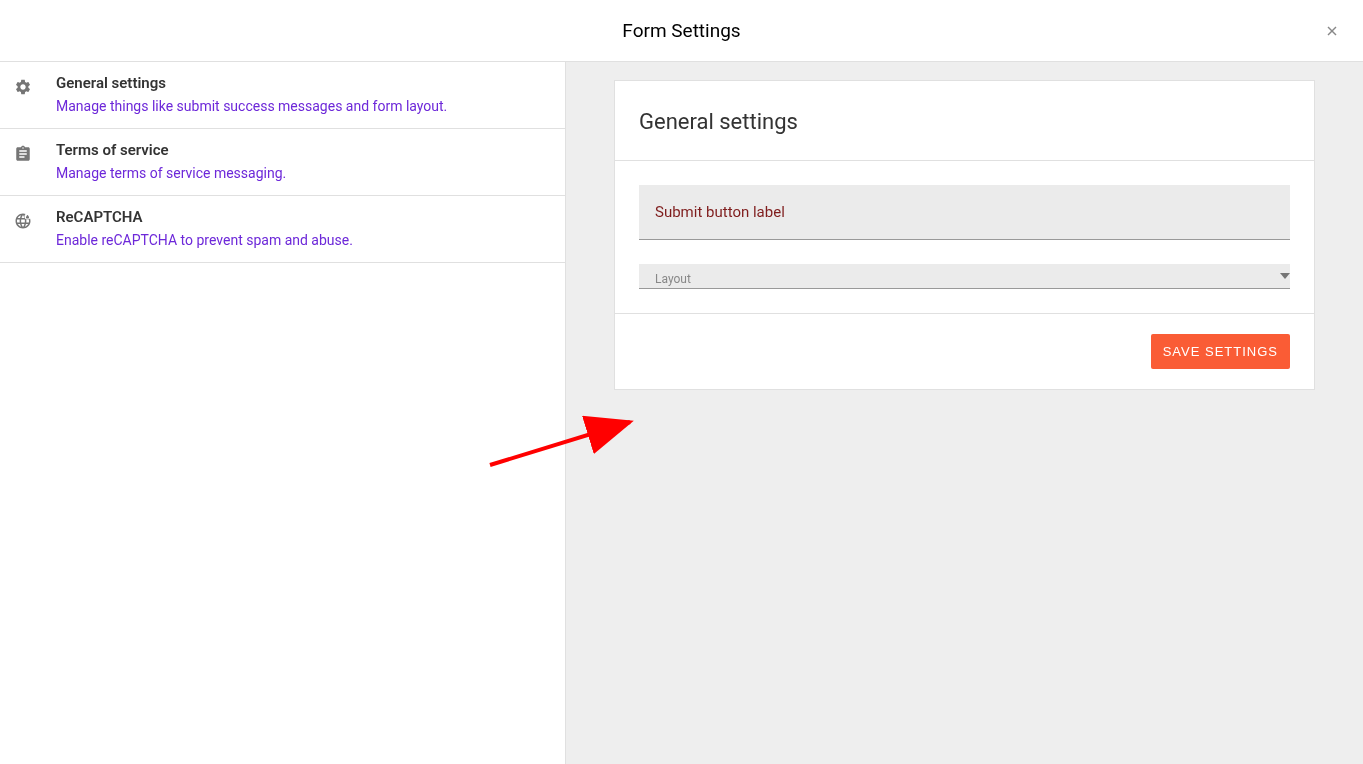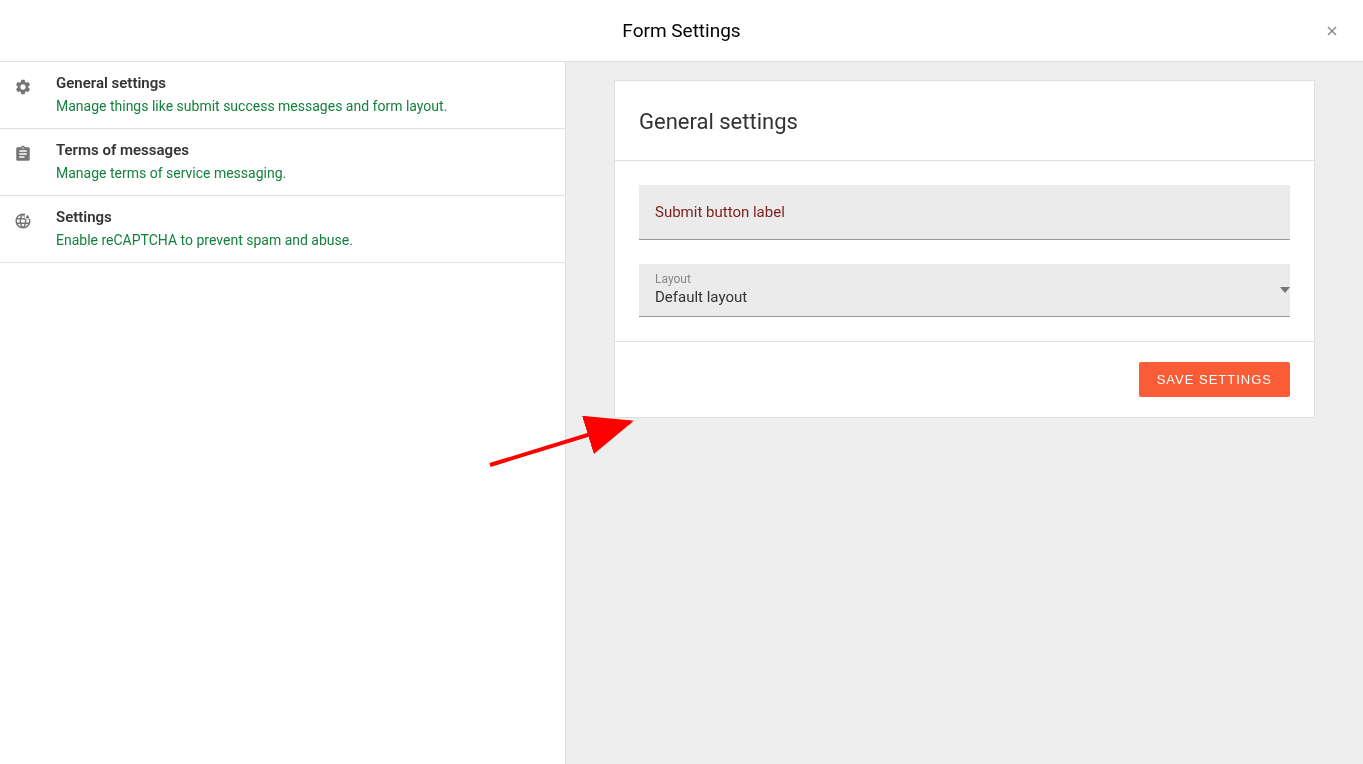--- a/index.html
+++ b/index.html
@@ -76,21 +76,21 @@
       padding-left: 14px;
     }
     .sidebar-item-title {
       font-size: 15px;
       font-weight: 600;
       color: #333;
       margin-bottom: 6px;
     }
     .sidebar-item-desc {
       font-size: 14px;
-      color: #15803d;
+      color: #6d28d9;
       font-weight: 400;
     }
     .content {
       flex: 1;
       background: #eeeeee;
       padding: 18px 48px;
     }
     .panel {
       background: #fff;
       border: 1px solid #e0e0e0;
@@ -169,21 +169,21 @@
     }
     .panel-footer {
       padding: 20px 24px;
       display: flex;
       justify-content: flex-end;
     }
     .save-btn {
       background: #fa5c35;
       color: #fff;
       border: none;
-      padding: 10px 18px;
+      padding: 10px 12px;
       font-size: 13px;
       letter-spacing: 1px;
       cursor: pointer;
       border-radius: 2px;
       font-weight: 500;
     }
     .annotation-arrow {
       position: absolute;
       left: 485px;
       top: 410px;
@@ -219,35 +219,35 @@
       </div>
     </div>
 
     <div class="sidebar-item">
       <div class="sidebar-icon">
         <svg viewBox="0 0 24 24" fill="currentColor">
           <path d="M19 3h-4.18C14.4 1.84 13.3 1 12 1c-1.3 0-2.4.84-2.82 2H5c-1.1 0-2 .9-2 2v14c0 1.1.9 2 2 2h14c1.1 0 2-.9 2-2V5c0-1.1-.9-2-2-2zm-7 0c.55 0 1 .45 1 1s-.45 1-1 1-1-.45-1-1 .45-1 1-1zm2 14H7v-2h7v2zm3-4H7v-2h10v2zm0-4H7V7h10v2z"></path>
         </svg>
       </div>
       <div class="sidebar-text">
-        <div class="sidebar-item-title">Terms of messages</div>
+        <div class="sidebar-item-title">Terms of service</div>
         <div class="sidebar-item-desc">Manage terms of service messaging.</div>
       </div>
     </div>
 
     <div class="sidebar-item">
       <div class="sidebar-icon">
         <svg viewBox="0 0 24 24" fill="currentColor">
           <path d="M11.99 2C6.47 2 2 6.48 2 12s4.47 10 9.99 10C17.52 22 22 17.52 22 12S17.52 2 11.99 2zm6.93 6h-2.95c-.32-1.25-.78-2.45-1.38-3.56 1.84.63 3.37 1.91 4.33 3.56zM12 4.04c.83 1.2 1.48 2.53 1.91 3.96h-3.82c.43-1.43 1.08-2.76 1.91-3.96zM4.26 14C4.1 13.36 4 12.69 4 12s.1-1.36.26-2h3.38c-.08.66-.14 1.32-.14 2 0 .68.06 1.34.14 2H4.26zm.82 2h2.95c.32 1.25.78 2.45 1.38 3.56-1.84-.63-3.37-1.9-4.33-3.56zm2.95-8H5.08c.96-1.66 2.49-2.93 4.33-3.56C8.81 5.55 8.35 6.75 8.03 8zM12 19.96c-.83-1.2-1.48-2.53-1.91-3.96h3.82c-.43 1.43-1.08 2.76-1.91 3.96zM14.34 14H9.66c-.09-.66-.16-1.32-.16-2 0-.68.07-1.35.16-2h4.68c.09.65.16 1.32.16 2 0 .68-.07 1.34-.16 2zm.25 5.56c.6-1.11 1.06-2.31 1.38-3.56h2.95c-.96 1.65-2.49 2.93-4.33 3.56zM16.36 14c.08-.66.14-1.32.14-2 0-.68-.06-1.34-.14-2h3.38c.16.64.26 1.31.26 2s-.1 1.36-.26 2h-3.38z"></path>
           <circle cx="18" cy="6" r="4" fill="#fff"></circle>
           <path d="M18 4c-.55 0-1 .45-1 1v.5h-.25c-.4 0-.75.35-.75.75v1.5c0 .4.35.75.75.75h2.5c.4 0 .75-.35.75-.75v-1.5c0-.4-.35-.75-.75-.75H19V5c0-.55-.45-1-1-1z" fill="currentColor"></path>
         </svg>
       </div>
       <div class="sidebar-text">
-        <div class="sidebar-item-title">Settings</div>
+        <div class="sidebar-item-title">ReCAPTCHA</div>
         <div class="sidebar-item-desc">Enable reCAPTCHA to prevent spam and abuse.</div>
       </div>
     </div>
 
   </div>
 
   <div class="content">
     <div class="panel">
       <div class="panel-header">
         <div class="panel-title">General settings</div>
@@ -255,21 +255,20 @@
       <div class="panel-body">
 
 
         <div class="field-group with-border">
           <div class="field-single">Submit button label</div>
         </div>
 
         <div class="field-group with-border field-select">
           <div class="field-select-content">
             <div class="field-select-label">Layout</div>
-            <div class="field-select-value">Default layout</div>
           </div>
           <svg class="chevron-down" viewBox="0 0 10 6" fill="currentColor">
             <path d="M0 0 L5 6 L10 0 Z"></path>
           </svg>
         </div>
 
       </div>
       <div class="panel-footer">
         <button class="save-btn">SAVE SETTINGS</button>
       </div>

